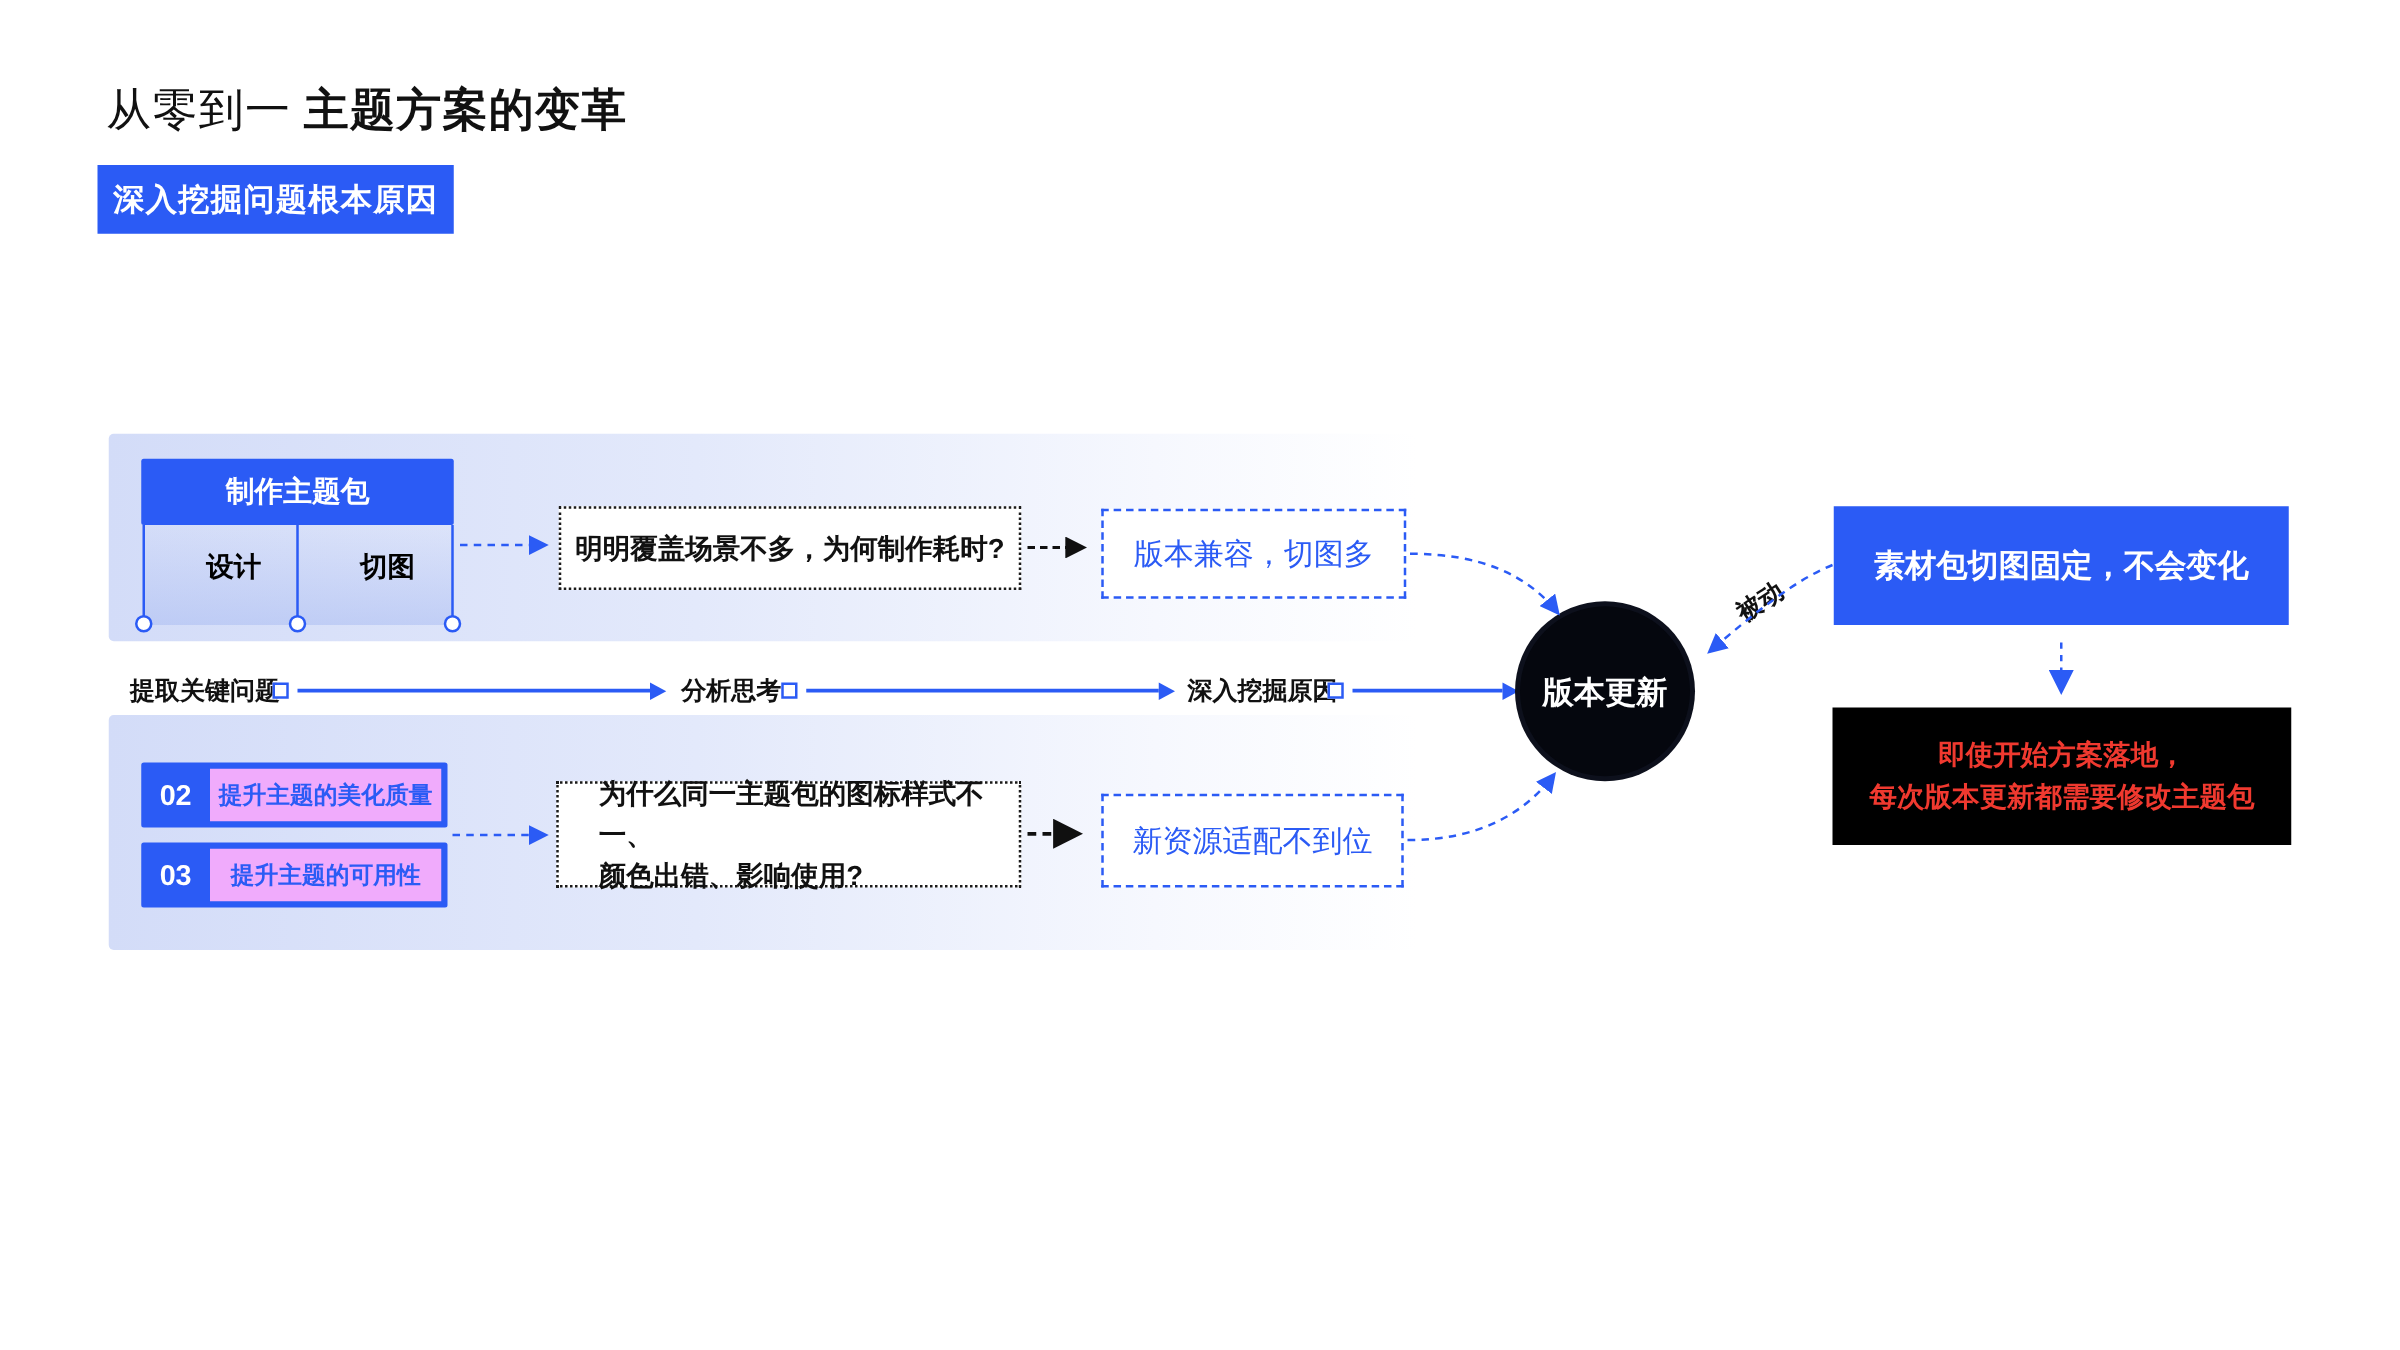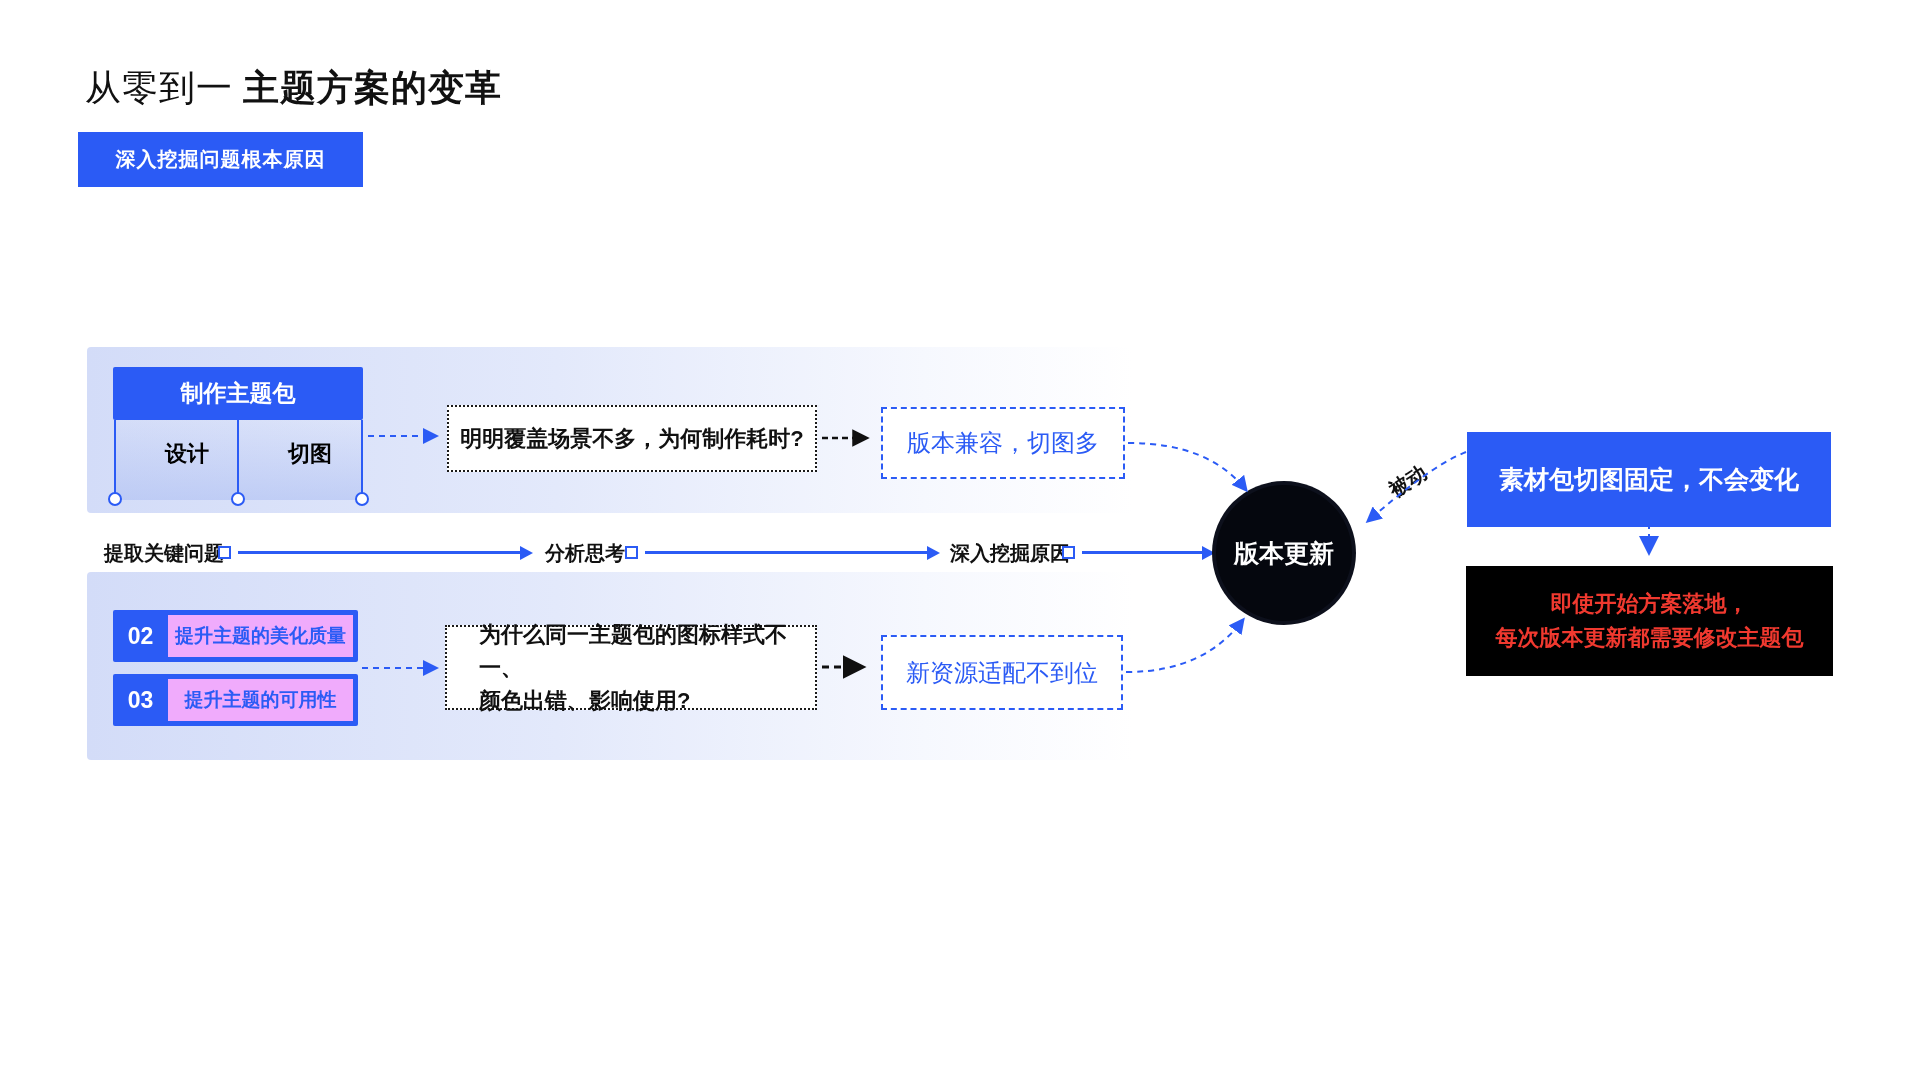--- a/index.html
+++ b/index.html
@@ -5,21 +5,21 @@
   * { margin:0; padding:0; box-sizing:border-box; }
   html,body { background:#ffffff; }
   body { font-family:"Liberation Sans","DejaVu Sans",sans-serif; }
   .stage { position:relative; width:1920px; height:1080px; background:#ffffff; overflow:hidden; }
 
   
   .title { position:absolute; left:85px; top:64px; font-size:36px; color:#111; letter-spacing:1px; white-space:nowrap; }
   .title .t-light { font-weight:400; }
   .title .t-bold  { font-weight:800; margin-left:10px; }
   .badge { position:absolute; left:78px; top:132px; width:285px; height:55px;
-           background:#2B5BF5; color:#fff; font-size:20px; font-weight:700;
+           background:#2B5BF5; color:#fff; font-size:25px; font-weight:700;
            display:flex; align-items:center; justify-content:center; letter-spacing:1px; }
 
   
   .panel { position:absolute; left:87px; width:1046px; border-radius:4px;
            background:linear-gradient(90deg,#d3dcf8 0%,#e3e9fb 45%,#f6f8fe 80%,rgba(255,255,255,0) 100%); }
   .panel-top { top:347px; height:166px; }
   .panel-bottom { top:572px; height:188px; }
 
   
   .header-box { position:absolute; left:113px; top:367px; width:250px; height:53px;
@@ -62,21 +62,21 @@
                     display:flex; align-items:center; justify-content:center; }
   .num-box-02 { top:610px; }
   .num-box-03 { top:674px; }
 
   
   .hub { position:absolute; left:1216px; top:485px; width:136px; height:136px; border-radius:50%;
          background:#05070e; color:#fff; font-size:25px; font-weight:700;
          display:flex; align-items:center; justify-content:center; box-shadow:0 0 0 4px #0d101c; }
 
   
-  .statement { position:absolute; left:1467px; top:432px; width:364px; height:95px; background:#2B5BF5;
+  .statement { position:absolute; left:1467px; top:405px; width:364px; height:95px; background:#2B5BF5;
                color:#fff; font-size:25px; font-weight:700; display:flex; align-items:center; justify-content:center; }
   .conclusion { position:absolute; left:1466px; top:566px; width:367px; height:110px; background:#000000;
                 color:#f0392f; font-size:22px; font-weight:700; text-align:center; line-height:1.55;
                 display:flex; flex-direction:column; align-items:center; justify-content:center; }
   .passive { position:absolute; left:1388px; top:468px; color:#111; font-size:20px; font-weight:700;
              transform:rotate(-33deg); white-space:nowrap; }
 
   .connectors { position:absolute; left:0; top:0; width:1920px; height:1080px; pointer-events:none; }
 </style>
 </head>

